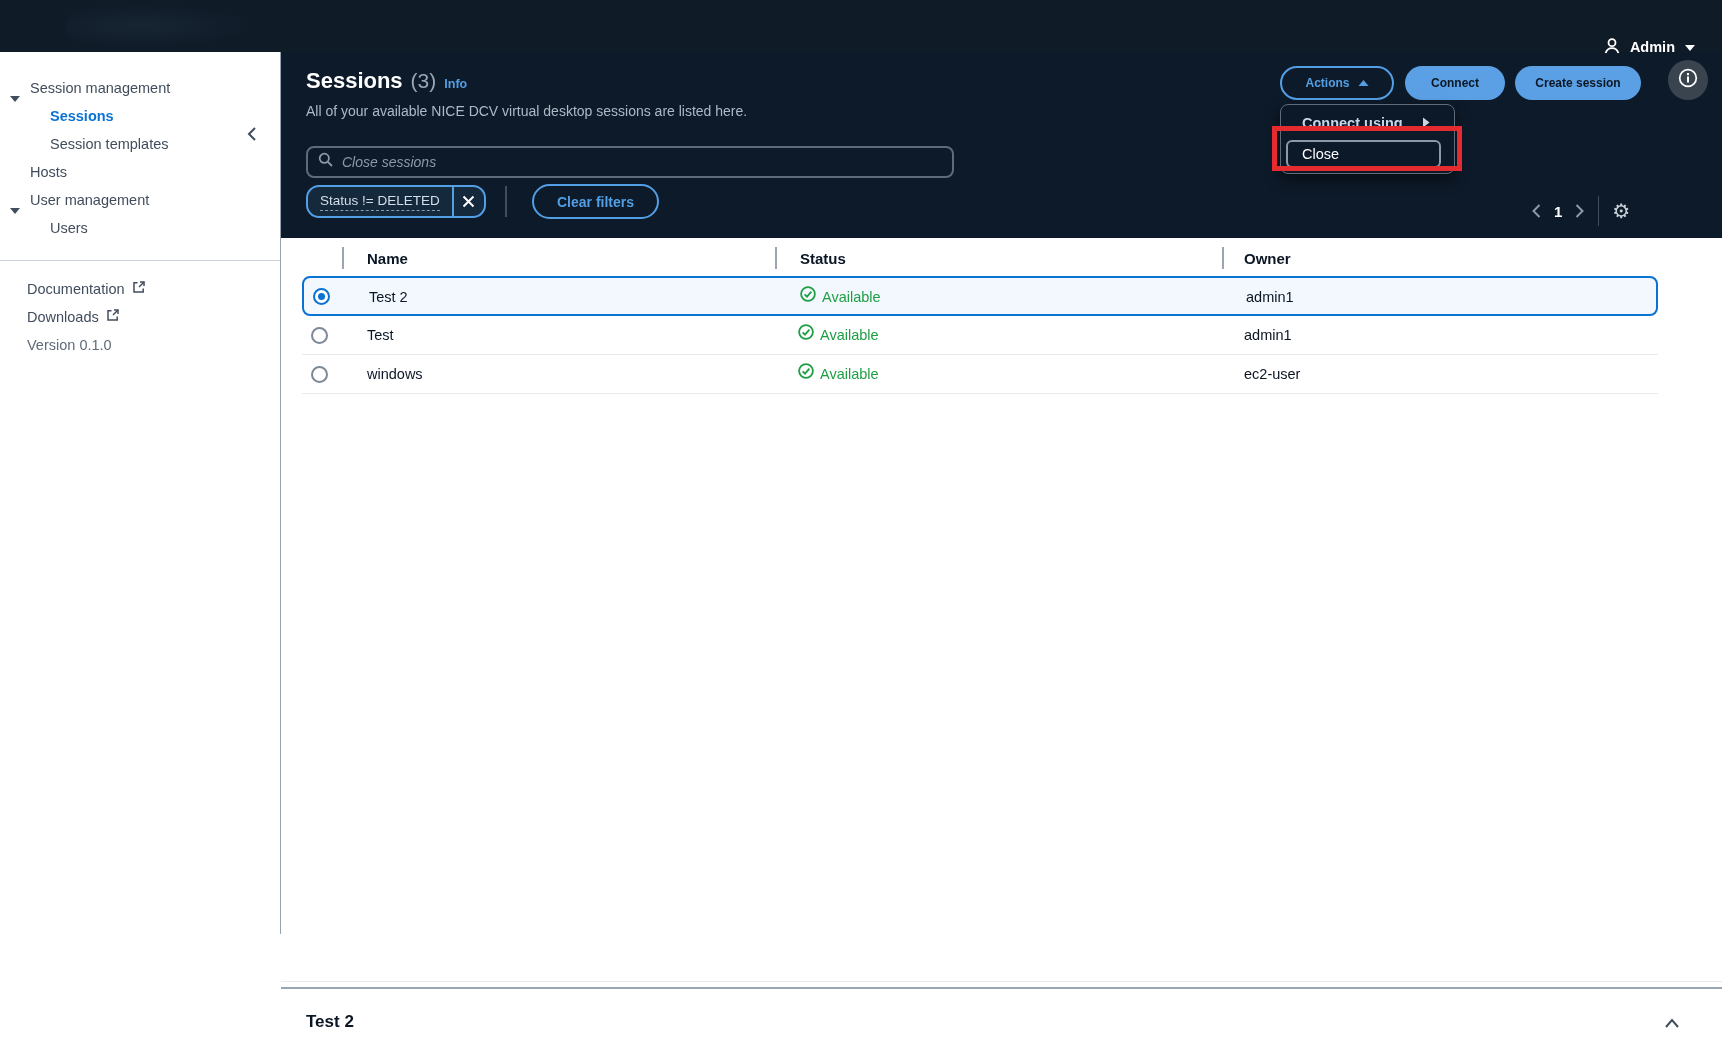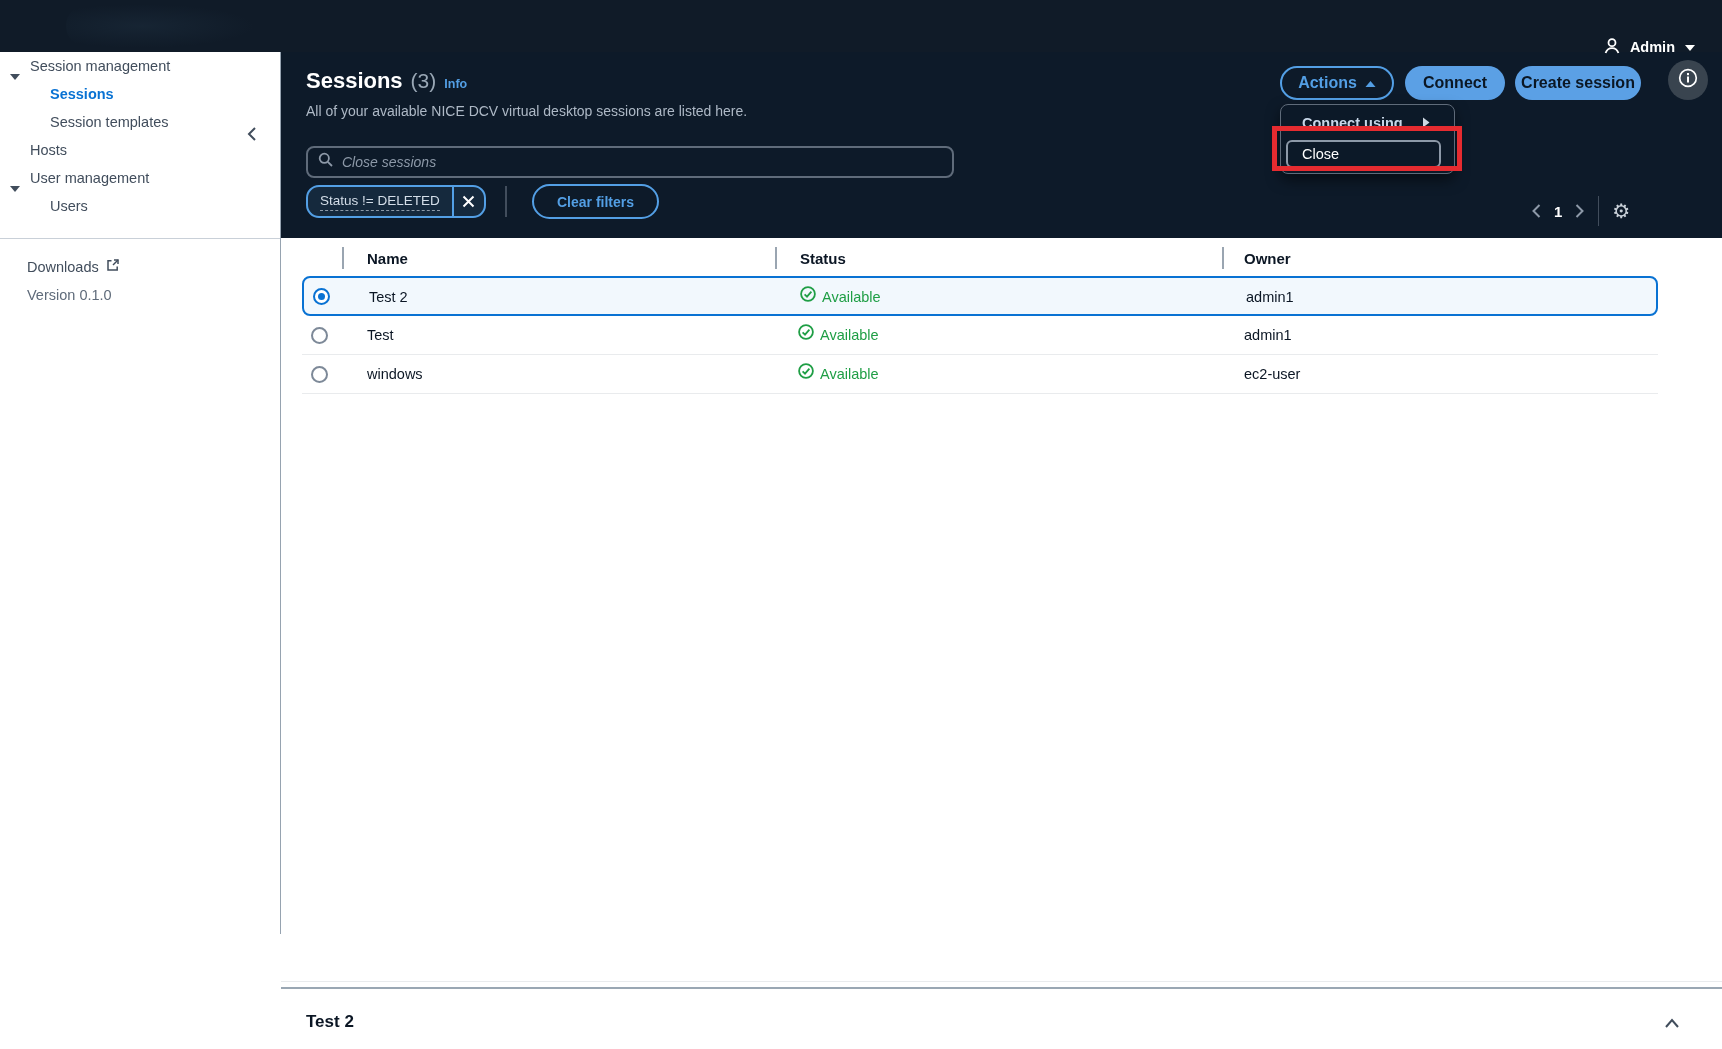--- a/index.html
+++ b/index.html
@@ -13,21 +13,21 @@
   .topbar .logo-blob { position:absolute; left:66px; top:4px; width:190px; height:44px;
             background:radial-gradient(ellipse at 40% 50%, rgba(80,120,150,.10), rgba(0,0,0,0) 70%);
             border-radius:22px; }
   .topbar .user { position:absolute; right:26px; top:0; height:52px;
             display:flex; align-items:center; gap:9px; color:#ffffff;
             font-weight:bold; font-size:14.5px; cursor:default;margin-top:21px; }
 
   
   .sidebar { position:absolute; left:0; top:52px; width:281px; height:882px;
              background:#ffffff; border-right:1px solid #96a3b0; z-index:10;
-             font-size:14.5px; color:#414d5c; }
+             padding-top:22px; font-size:14.5px; color:#414d5c; }
   .nav-row { position:relative; height:28px; line-height:28px; white-space:nowrap; }
   .nav-row .tri { position:absolute; left:10px; top:10px; }
   .nav-section { padding-left:30px; cursor:pointer; }
   .nav-root    { padding-left:30px; cursor:pointer; }
   .nav-child   { padding-left:50px; cursor:pointer; }
   .nav-active  { color:#0972d3; font-weight:bold; }
   .collapse-btn { position:absolute; left:238px; top:70px; width:26px; height:26px;
              display:flex; align-items:center; justify-content:center; cursor:pointer; }
   .side-divider { margin:18px 0 14px 0; border-top:1px solid #c9d0d8; }
   .side-link { height:28px; line-height:28px; padding-left:27px; cursor:pointer;
@@ -57,21 +57,21 @@
   .token-label span { border-bottom:1px dashed #8d99a8; padding-bottom:2px; }
   .token-x { display:flex; align-items:center; justify-content:center; width:32px;
           border-left:2px solid #539fe5; cursor:pointer; }
   .vsep { position:absolute; left:224px; top:134px; width:2px; height:31px; background:#414d5c; }
   .clear-filters { position:absolute; left:251px; top:132px; height:35px;
           border:2px solid #539fe5; border-radius:18px; background:transparent;
           color:#539fe5; font-weight:bold; font-size:14px; padding:0 23px; cursor:pointer;
           font-family:"Liberation Sans", sans-serif; }
 
   .hdr-btn { position:absolute; top:14px; height:34px; border-radius:17px;
-          font-size:16px; font-weight:bold; cursor:pointer; display:flex;
+          font-size:12px; font-weight:bold; cursor:pointer; display:flex;
           align-items:center; justify-content:center; gap:8px;
           font-family:"Liberation Sans", sans-serif; }
   .btn-actions { left:999px; width:114px; background:transparent;
           border:2px solid #539fe5; color:#539fe5; }
   .btn-connect { left:1124px; width:100px; background:#5ba0e5; border:none; color:#0b1724; }
   .btn-create  { left:1234px; width:126px; background:#5ba0e5; border:none; color:#0b1724; }
   .info-circle { position:absolute; left:1387px; top:8px; width:40px; height:40px;
           border-radius:50%; background:#39444f; display:flex; align-items:center;
           justify-content:center; cursor:pointer; }
 
@@ -172,20 +172,30 @@
     </span>
     <span>User management</span>
   </div>
   <div class="nav-row nav-child">
     <span>Users</span>
   </div>
 
   <div class="side-divider"></div>
 
   <div class="side-link">
+    <span>Documentation</span>
+    <span>
+      <svg width="14" height="14" viewBox="0 0 14 14">
+          <path d="M5.5 2.8 H2 V12 H11.2 V8.5" fill="none" stroke="#414d5c" stroke-width="1.5"></path>
+          <path d="M8 2 H12 V6" fill="none" stroke="#414d5c" stroke-width="1.5"></path>
+          <path d="M12 2 L7 7" stroke="#414d5c" stroke-width="1.5"></path>
+        </svg>
+    </span>
+  </div>
+  <div class="side-link">
     <span>Downloads</span>
     <span>
       <svg width="14" height="14" viewBox="0 0 14 14">
           <path d="M5.5 2.8 H2 V12 H11.2 V8.5" fill="none" stroke="#414d5c" stroke-width="1.5"></path>
           <path d="M8 2 H12 V6" fill="none" stroke="#414d5c" stroke-width="1.5"></path>
           <path d="M12 2 L7 7" stroke="#414d5c" stroke-width="1.5"></path>
         </svg>
     </span>
   </div>
   <div class="side-version">Version 0.1.0</div>

